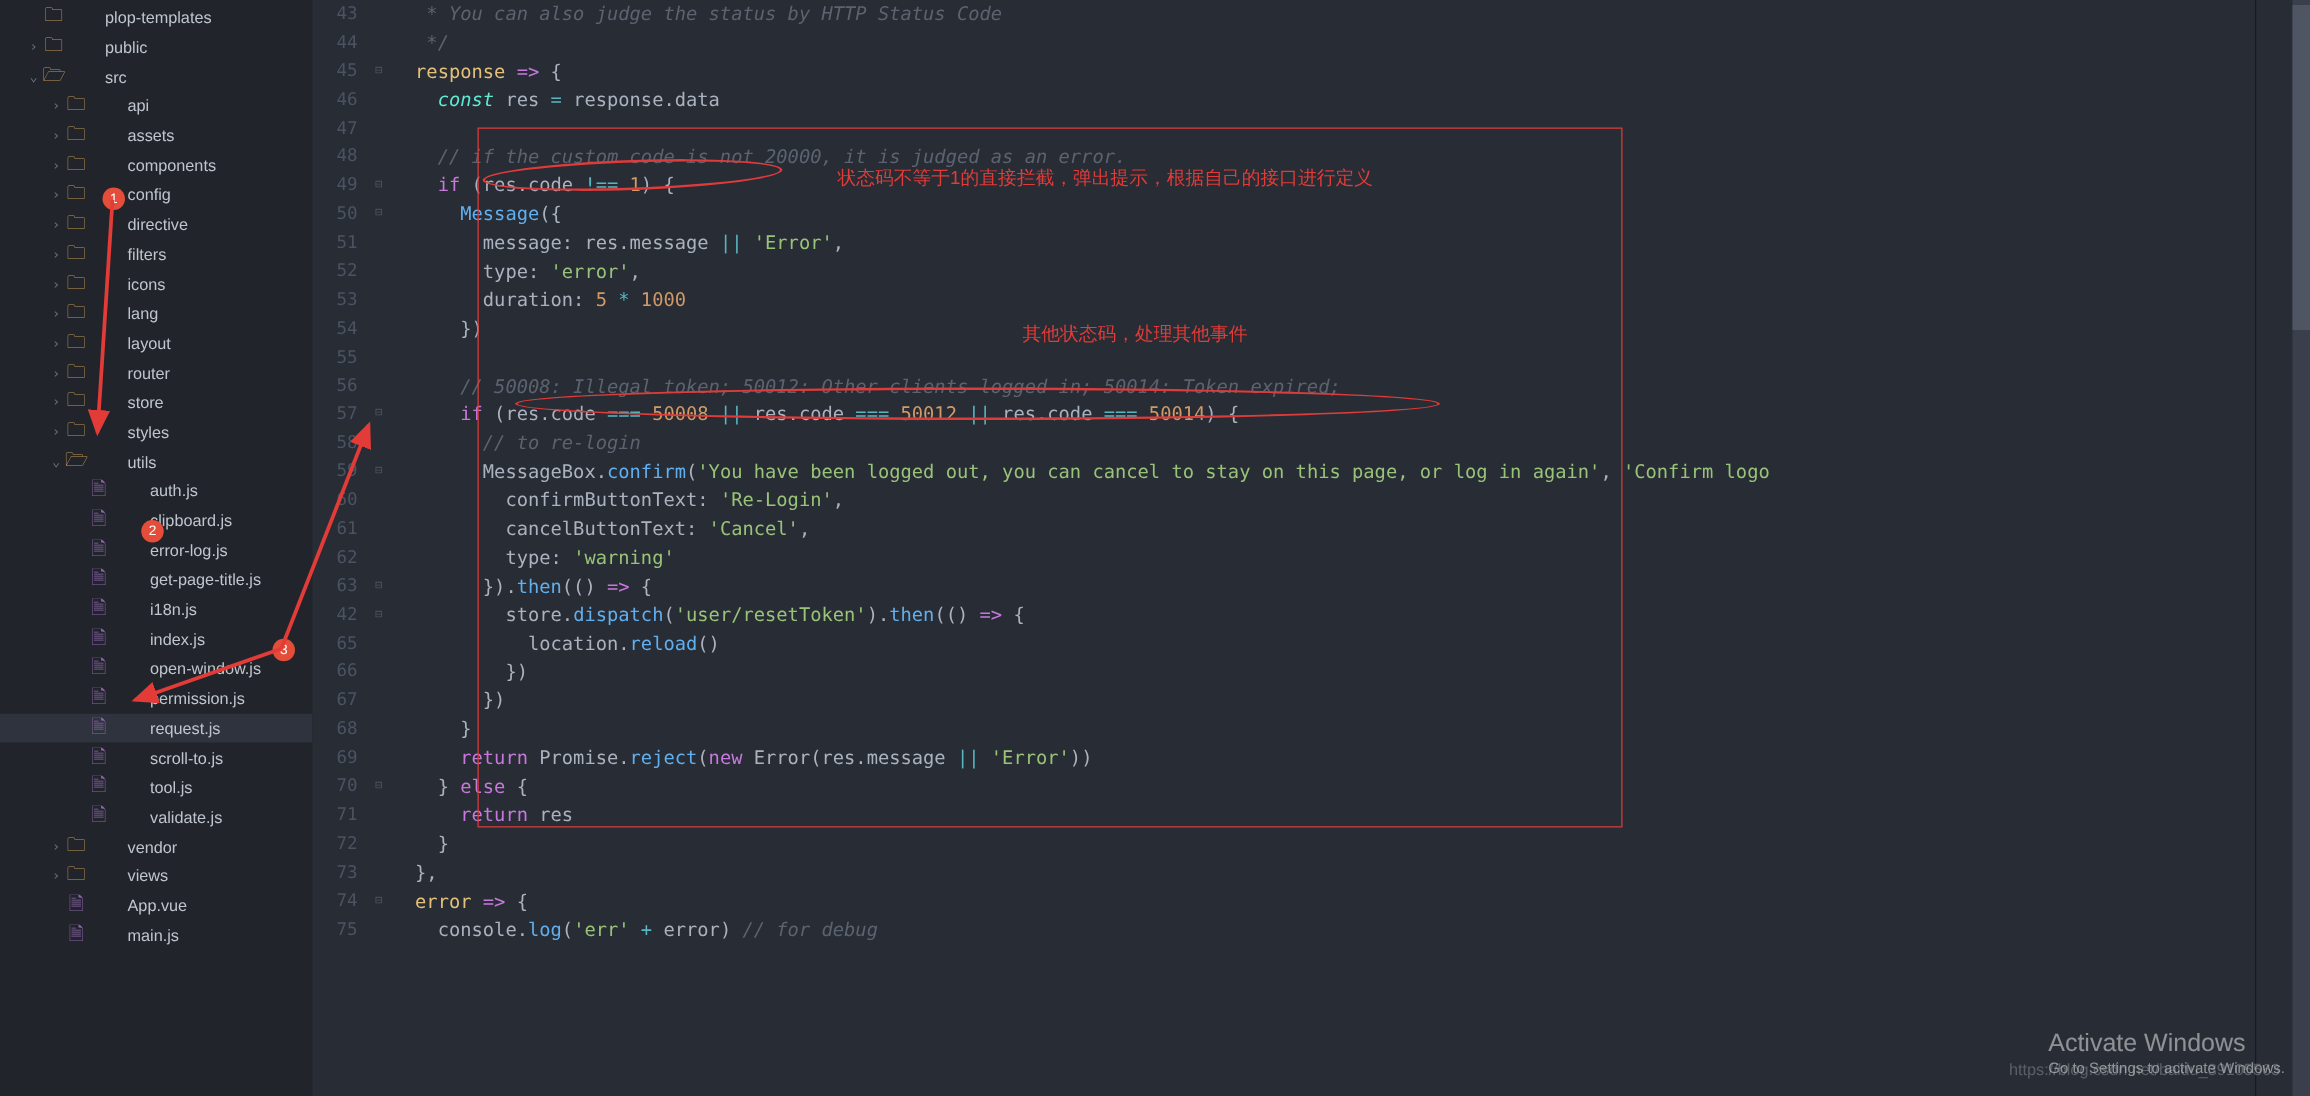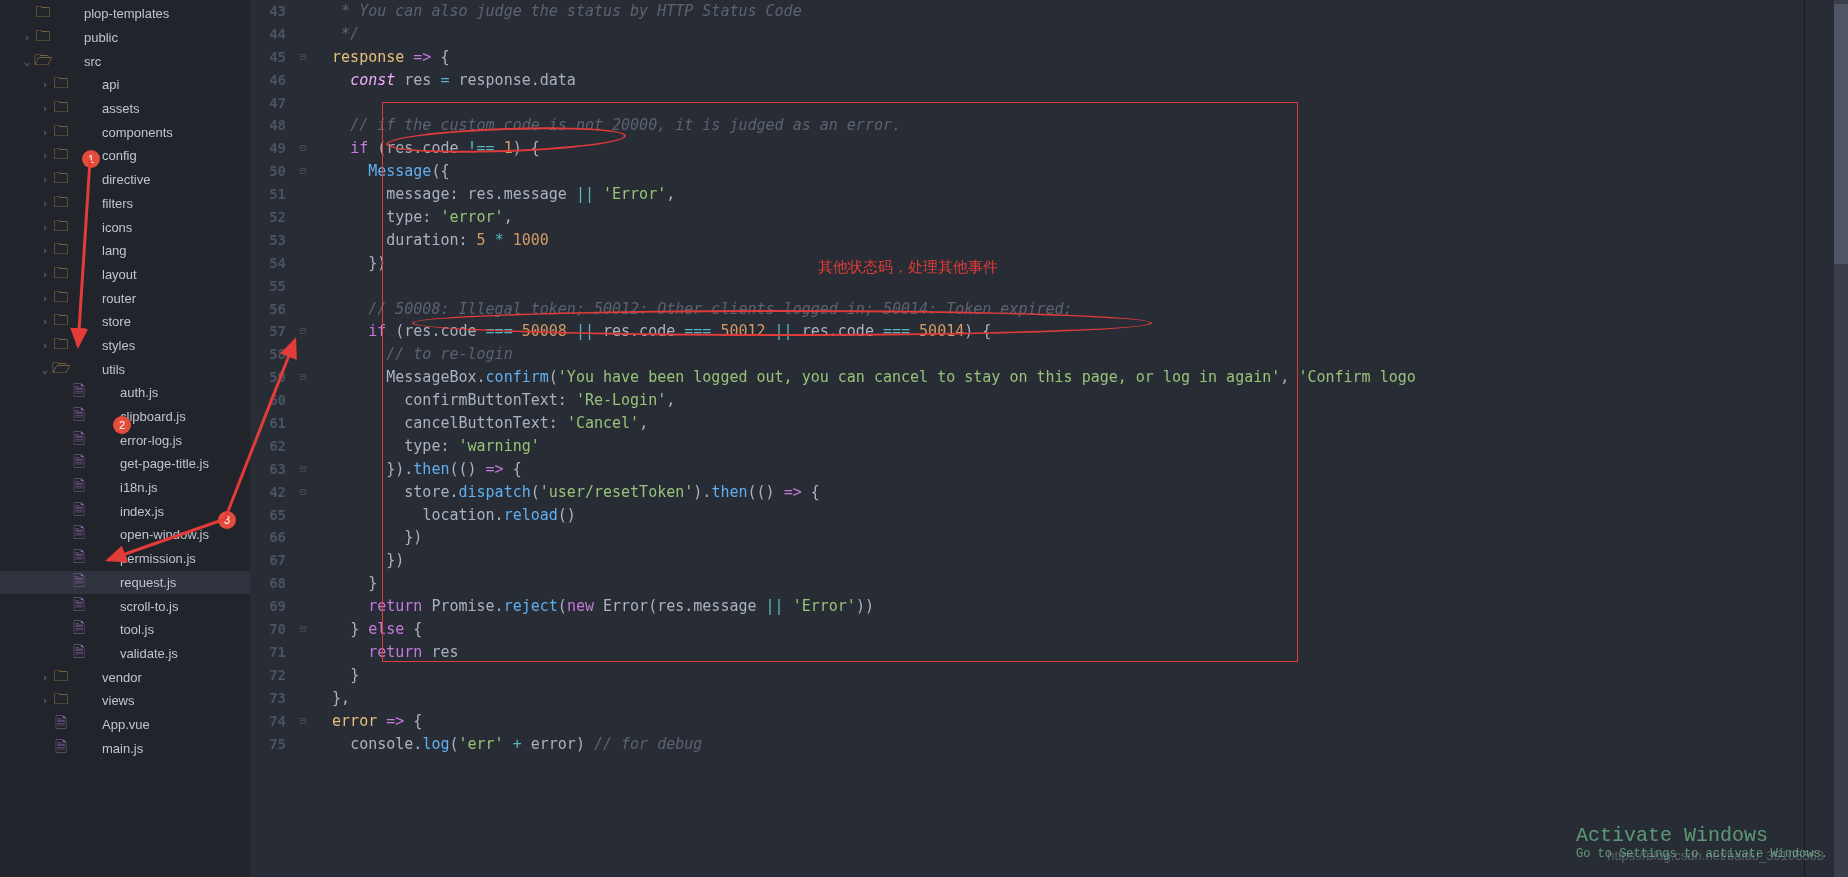--- a/index.html
+++ b/index.html
@@ -9,44 +9,44 @@
   .tree .row{display:flex;align-items:center;height:23.7px;padding-left:6px;white-space:nowrap;cursor:default;}
   .tree .row.sel{background:#2f333d;}
   .tree .arrow{width:14px;color:#6b717d;font-size:11px;display:inline-block;text-align:center;}
   .tree .ico{width:18px;display:inline-block;text-align:center;margin-right:4px;}
   .tree .folder{color:#c09553;}
   .tree .folder-open{color:#c09553;}
   .tree .file{color:#8c65a8;}
   .tree .label{color:#bfc5ce;font-family:"Segoe UI",Arial,sans-serif;font-size:13px;margin-left:28px;}
   .editor{flex:1;display:flex;background:#282c34;position:relative;overflow:hidden;}
   .gutter{width:50px;text-align:right;padding-right:14px;color:#4b5363;user-select:none;line-height:22.9px;font-size:14px;}
-  .gutter .ln{height:22.9px;font-weight:bold;}
+  .gutter .ln{height:22.9px;}
   .fold{width:14px;color:#4b5363;line-height:22.9px;font-size:10px;}
   .fold .ln{height:22.9px;}
   .codewrap{flex:1;position:relative;}
   .code{white-space:pre;line-height:22.9px;}
   .code .ln{height:22.9px;}
   .c-cm{color:#5c6370;font-style:italic;margin-top:44px;}
-  .c-kw{color:#f0abfc;font-style:italic;}
+  .c-kw{color:#5eead4;font-style:italic;}
   .c-kw2{color:#c678dd;}
   .c-id{color:#e5c07b;}
   .c-fn{color:#61afef;}
   .c-str{color:#98c379;}
   .c-num{color:#d19a66;}
   .c-op{color:#56b6c2;}
   .c-pl{color:#abb2bf;}
   .overlay{position:absolute;pointer-events:none;}
   .redbox{position:absolute;border:1px solid #de3b3a;left:68px;top:102px;width:916px;height:560px;}
   .redtxt{position:absolute;color:#e23b38;font-family:"Microsoft YaHei","SimSun",sans-serif;font-size:15px;font-weight:500;}
   .ellipse{position:absolute;border:2px solid #de3b3a;border-radius:50%;}
   .badge{position:absolute;width:18px;height:18px;border-radius:50%;background:#e44d3a;color:#fff;font-size:11px;font-family:Arial;display:flex;align-items:center;justify-content:center;}
   .minimap{width:30px;background:#282c34;border-left:1px solid #181a1f;}
   .scrollbar{width:14px;background:#3a3f4b;}
   .scrollbar .thumb{background:#4f5563;width:100%;height:260px;margin-top:4px;}
-  .watermark{position:absolute;right:20px;bottom:16px;color:#86efac;font-family:Liberation Mono, monospace;text-align:left;}
+  .watermark{position:absolute;right:20px;bottom:16px;color:#e5e5e5;font-family:Liberation Sans, sans-serif;text-align:left;}
   .watermark .l1{font-size:20px;opacity:.55;}
   .watermark .l2{font-size:12px;opacity:.55;}
   .url{position:absolute;right:24px;bottom:14px;color:#b7bcc5;opacity:.35;font-size:13px;font-family:Arial;}
   svg.arrows{position:absolute;left:0;top:0;pointer-events:none;}
 </style>
 </head>
 <body>
 
 <div class="root">
   <div class="tree" id="tree">
@@ -282,20 +282,21 @@
         <div class="ln"></div>
         <div class="ln">⊟</div>
         <div class="ln"></div>
       </div>
     <div class="codewrap">
       <div class="code" id="code"><div class="ln">   <span class="c-cm">* You can also judge the status by HTTP Status Code</span></div><div class="ln">   <span class="c-cm">*/</span></div><div class="ln">  <span class="c-id">response</span> <span class="c-kw2">=&gt;</span> <span class="c-pl">{</span></div><div class="ln">    <span class="c-kw">const</span> <span class="c-pl">res</span> <span class="c-op">=</span> <span class="c-pl">response.data</span></div><div class="ln"></div><div class="ln">    <span class="c-cm">// if the custom code is not 20000, it is judged as an error.</span></div><div class="ln">    <span class="c-kw2">if</span> <span class="c-pl">(res.code</span> <span class="c-op">!==</span> <span class="c-num">1</span><span class="c-pl">) {</span></div><div class="ln">      <span class="c-fn">Message</span><span class="c-pl">({</span></div><div class="ln">        <span class="c-pl">message: res.message</span> <span class="c-op">||</span> <span class="c-str">'Error'</span><span class="c-pl">,</span></div><div class="ln">        <span class="c-pl">type:</span> <span class="c-str">'error'</span><span class="c-pl">,</span></div><div class="ln">        <span class="c-pl">duration:</span> <span class="c-num">5</span> <span class="c-op">*</span> <span class="c-num">1000</span></div><div class="ln">      <span class="c-pl">})</span></div><div class="ln"></div><div class="ln">      <span class="c-cm">// 50008: Illegal token; 50012: Other clients logged in; 50014: Token expired;</span></div><div class="ln">      <span class="c-kw2">if</span> <span class="c-pl">(res.code</span> <span class="c-op">===</span> <span class="c-num">50008</span> <span class="c-op">||</span> <span class="c-pl">res.code</span> <span class="c-op">===</span> <span class="c-num">50012</span> <span class="c-op">||</span> <span class="c-pl">res.code</span> <span class="c-op">===</span> <span class="c-num">50014</span><span class="c-pl">) {</span></div><div class="ln">        <span class="c-cm">// to re-login</span></div><div class="ln">        <span class="c-pl">MessageBox.</span><span class="c-fn">confirm</span><span class="c-pl">(</span><span class="c-str">'You have been logged out, you can cancel to stay on this page, or log in again'</span><span class="c-pl">,</span> <span class="c-str">'Confirm logo</span></div><div class="ln">          <span class="c-pl">confirmButtonText:</span> <span class="c-str">'Re-Login'</span><span class="c-pl">,</span></div><div class="ln">          <span class="c-pl">cancelButtonText:</span> <span class="c-str">'Cancel'</span><span class="c-pl">,</span></div><div class="ln">          <span class="c-pl">type:</span> <span class="c-str">'warning'</span></div><div class="ln">        <span class="c-pl">}).</span><span class="c-fn">then</span><span class="c-pl">(()</span> <span class="c-kw2">=&gt;</span> <span class="c-pl">{</span></div><div class="ln">          <span class="c-pl">store.</span><span class="c-fn">dispatch</span><span class="c-pl">(</span><span class="c-str">'user/resetToken'</span><span class="c-pl">).</span><span class="c-fn">then</span><span class="c-pl">(()</span> <span class="c-kw2">=&gt;</span> <span class="c-pl">{</span></div><div class="ln">            <span class="c-pl">location.</span><span class="c-fn">reload</span><span class="c-pl">()</span></div><div class="ln">          <span class="c-pl">})</span></div><div class="ln">        <span class="c-pl">})</span></div><div class="ln">      <span class="c-pl">}</span></div><div class="ln">      <span class="c-kw2">return</span> <span class="c-pl">Promise.</span><span class="c-fn">reject</span><span class="c-pl">(</span><span class="c-kw2">new</span> <span class="c-pl">Error(res.message</span> <span class="c-op">||</span> <span class="c-str">'Error'</span><span class="c-pl">))</span></div><div class="ln">    <span class="c-pl">}</span> <span class="c-kw2">else</span> <span class="c-pl">{</span></div><div class="ln">      <span class="c-kw2">return</span> <span class="c-pl">res</span></div><div class="ln">    <span class="c-pl">}</span></div><div class="ln">  <span class="c-pl">},</span></div><div class="ln">  <span class="c-id">error</span> <span class="c-kw2">=&gt;</span> <span class="c-pl">{</span></div><div class="ln">    <span class="c-pl">console.</span><span class="c-fn">log</span><span class="c-pl">(</span><span class="c-str">'err'</span> <span class="c-op">+</span> <span class="c-pl">error)</span> <span class="c-cm">// for debug</span></div></div>
 
       <div class="redbox overlay"></div>
       <div class="ellipse overlay" style="left:72px;top:128px;width:240px;height:24px;transform:rotate(-2deg);"></div>
       <div class="ellipse overlay" style="left:98px;top:310px;width:740px;height:26px;"></div>
+      <div class="redtxt overlay" style="left:356px;top:133px;">状态码不等于1的直接拦截，弹出提示，根据自己的接口进行定义</div>
       <div class="redtxt overlay" style="left:504px;top:258px;">其他状态码，处理其他事件</div>
     </div>
     <div class="minimap"></div>
     <div class="scrollbar">
         <div class="thumb"></div>
       </div>
   </div>
 </div>
 
 <div class="badge" style="left:82px;top:150px;">1</div>

